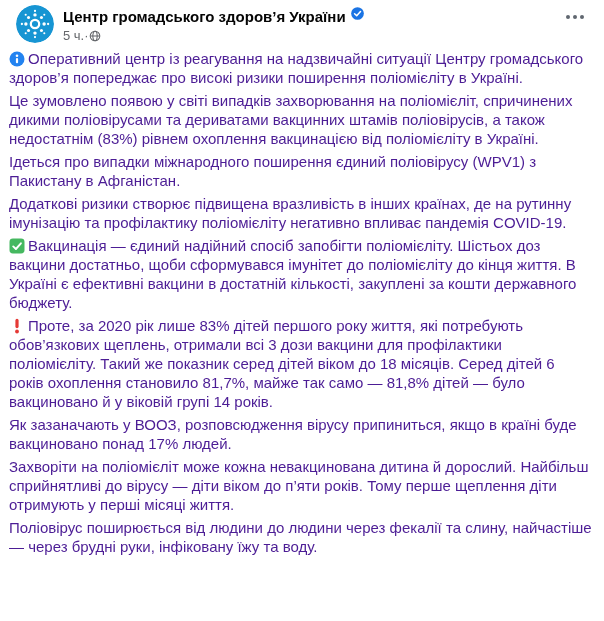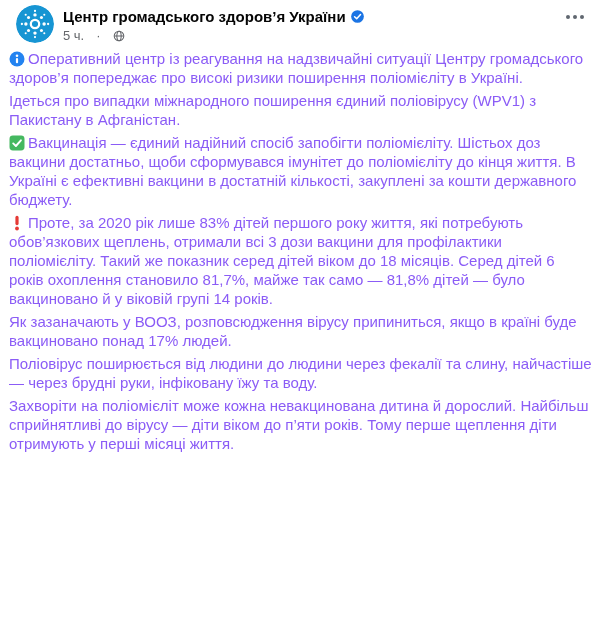--- a/index.html
+++ b/index.html
@@ -4,33 +4,33 @@
 <style>
   html, body { margin:0; padding:0; background:#ffffff; }
   body { width:604px; font-family:"Liberation Sans", sans-serif; -webkit-font-smoothing:antialiased; }
   .post { width:604px; height:621px; overflow:hidden; background:#fff; position:relative; }
 
   
   .header { display:flex; align-items:flex-start; padding:5px 16px 0 16px; }
   .avatar { width:38px; height:38px; border-radius:50%; flex:0 0 auto; cursor:pointer; overflow:hidden; }
   .avatar svg { display:block; width:38px; height:38px; }
   .header-text { margin-left:9px; flex:1 1 auto; min-width:0; padding-top:2px; }
-  .title-row { display:flex; align-items:center; gap:5px; }
+  .title-row { display:flex; gap:5px; }
   .title { font-size:15px; font-weight:bold; color:#050505; line-height:19px; cursor:pointer; }
   .verified { display:inline-flex; }
   .verified svg { width:13px; height:13px; display:block; }
-  .meta { display:flex; align-items:center; gap:12px; color:#65676b; font-size:13px; line-height:16px; margin-top:2px; }
+  .meta { display:flex; align-items:center; gap:0; color:#65676b; font-size:13px; line-height:16px; margin-top:2px; }
   .meta .ts { cursor:pointer; }
   .meta .sep { color:#65676b; }
   .globe svg { width:12px; height:12px; display:block; }
   .more { margin-left:auto; display:flex; gap:3px; padding:10px 4px; cursor:pointer; border-radius:50%; align-items:center; }
   .more i { width:4px; height:4px; border-radius:50%; background:#606770; display:block; }
 
   
-  .body { padding:5px 12px 0 9px; font-size:15px; line-height:19px; color:#8b5cf6; }
+  .body { padding:5px 12px 0 9px; font-size:15px; line-height:19px; color:#4c1d95; }
   .body p { margin:0 0 4px 0; }
   .ic { display:inline-block; width:16px; height:16px; vertical-align:-3px; margin-right:3px; }
   .ic svg { display:block; width:16px; height:16px; }
 </style>
 </head>
 <body>
 
 <div class="post">
 
   <div class="header">
@@ -88,36 +88,38 @@
   <div class="body">
     <p>
       <span class="ic">
         <svg viewBox="0 0 16 16">
           <circle cx="8" cy="8" r="7.5" fill="#2383f0"></circle>
           <circle cx="8" cy="4.8" r="1.3" fill="#fff"></circle>
           <rect x="6.9" y="7" width="2.2" height="5.3" rx="1.1" fill="#fff"></rect>
         </svg>
       </span><span>Оперативний центр із реагування на надзвичайні ситуації Центру громадського здоров’я попереджає про високі ризики поширення поліомієліту в Україні.</span>
     </p>
+    <p><span>Це зумовлено появою у світі випадків захворювання на поліомієліт, спричинених дикими поліовірусами та дериватами вакцинних штамів поліовірусів, а також недостатнім (83%) рівнем охоплення вакцинацією від поліомієліту в Україні.</span></p>
     <p><span>Ідеться про випадки міжнародного поширення єдиний поліовірусу (WPV1) з Пакистану в Афганістан.</span></p>
+    <p><span>Додаткові ризики створює підвищена вразливість в інших країнах, де на рутинну імунізацію та профілактику поліомієліту негативно впливає пандемія COVID-19.</span></p>
     <p>
       <span class="ic">
         <svg viewBox="0 0 16 16">
           <rect x="0.5" y="0.5" width="15" height="15" rx="3.4" fill="#45b860"></rect>
           <path d="M4.2 8.4 L6.9 11 L11.9 5.3" stroke="#fff" stroke-width="1.9" fill="none" stroke-linecap="round" stroke-linejoin="round"></path>
         </svg>
       </span><span>Вакцинація — єдиний надійний спосіб запобігти поліомієліту. Шістьох доз вакцини достатньо, щоби сформувався імунітет до поліомієліту до кінця життя. В Україні є ефективні вакцини в достатній кількості, закуплені за кошти державного бюджету.</span>
     </p>
     <p>
       <span class="ic">
         <svg viewBox="0 0 16 16">
           <rect x="6.4" y="0.8" width="3.2" height="9.4" rx="1.6" fill="#e53935"></rect>
           <circle cx="8" cy="13.5" r="1.9" fill="#e53935"></circle>
         </svg>
       </span><span>Проте, за 2020 рік лише 83% дітей першого року життя, які потребують обов’язкових щеплень, отримали всі 3 дози вакцини для профілактики поліомієліту. Такий же показник серед дітей віком до 18 місяців. Серед дітей 6 років охоплення становило 81,7%, майже так само — 81,8% дітей — було вакциновано й у віковій групі 14 років.</span>
     </p>
     <p><span>Як зазаначають у ВООЗ, розповсюдження вірусу припиниться, якщо в країні буде вакциновано понад 17% людей.</span></p>
+    <p><span>Захворіти на поліомієліт може кожна невакцинована дитина й дорослий. Найбільш сприйнятливі до вірусу — діти віком до п’яти років. Тому перше щеплення діти отримують у перші місяці життя.</span></p>
     <p><span>Поліовірус поширюється від людини до людини через фекалії та слину, найчастіше — через брудні руки, інфіковану їжу та воду.</span></p>
-    <p><span>Захворіти на поліомієліт може кожна невакцинована дитина й дорослий. Найбільш сприйнятливі до вірусу — діти віком до п’яти років. Тому перше щеплення діти отримують у перші місяці життя.</span></p>
 
   </div>
 
 </div>
 
 </body></html>

